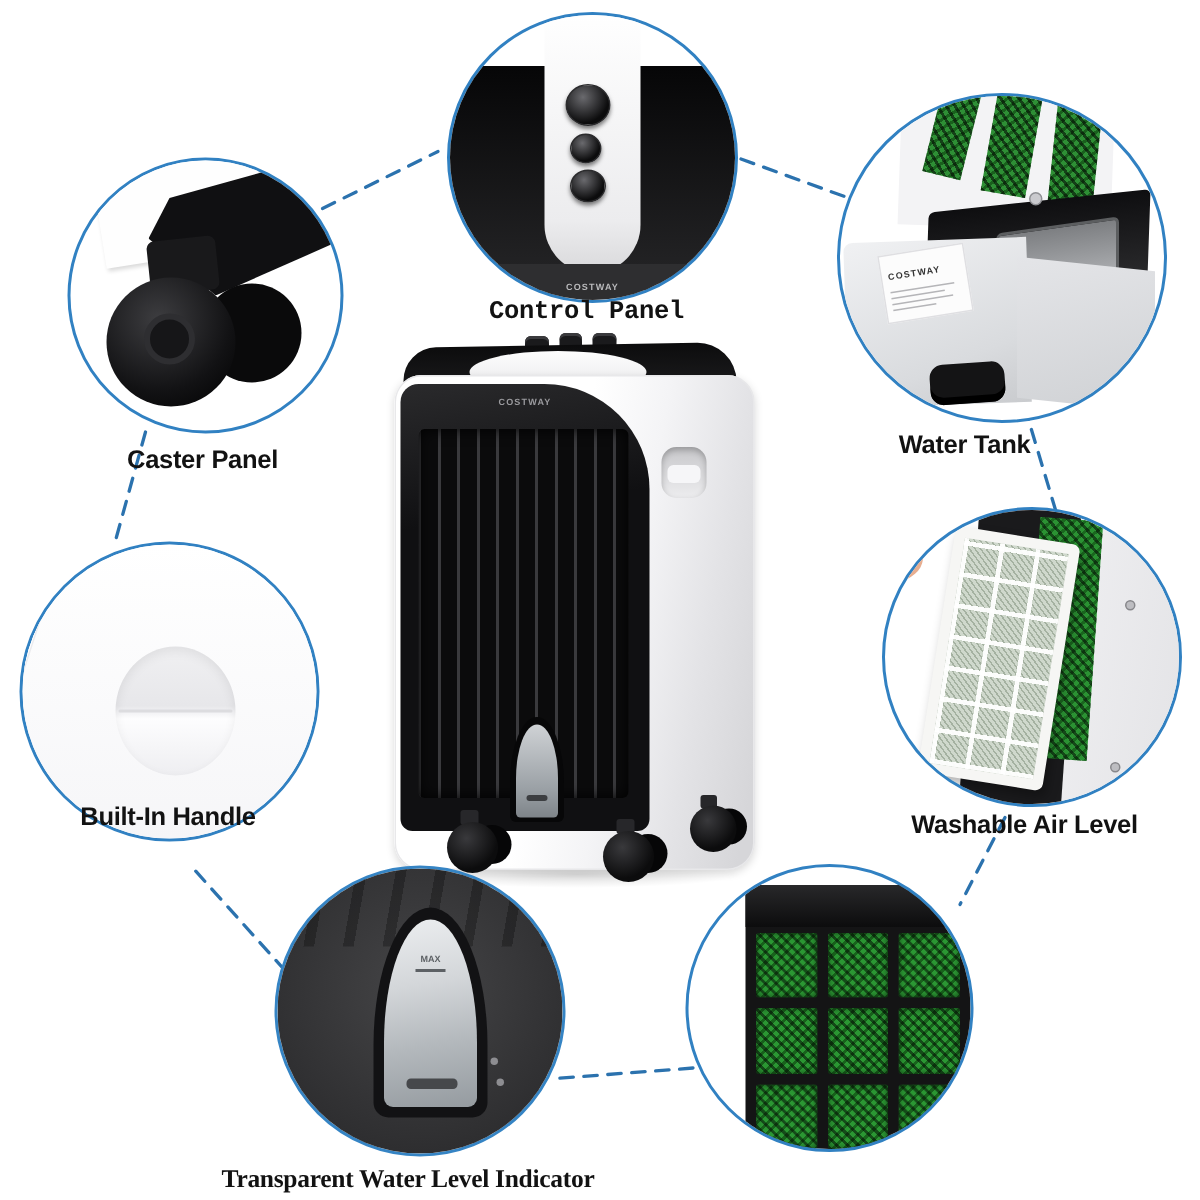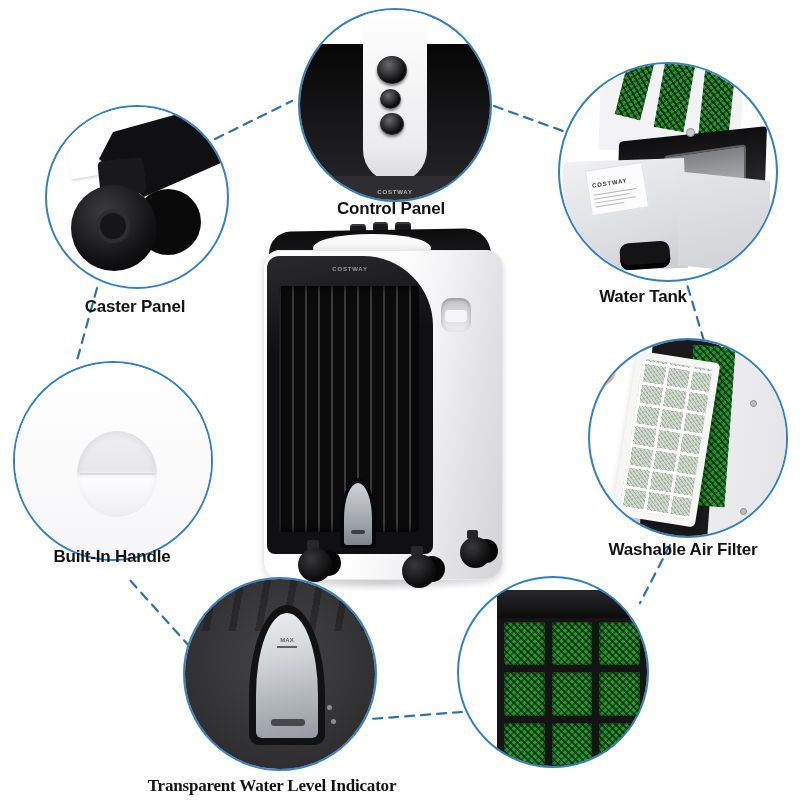--- a/index.html
+++ b/index.html
@@ -253,20 +253,20 @@
       <div class="hc-cell"></div>
       <div class="hc-cell"></div>
       <div class="hc-cell"></div>
       <div class="hc-cell"></div>
       <div class="hc-cell"></div>
       <div class="hc-cell"></div>
       <div class="hc-cell"></div>
     </div>
   </div>
 
-  <div class="label" style="left:391px;top:199px;">Control Panel</div>
+  <div class="label" style="left:391px;top:199px;font-family:Liberation Mono, monospace;">Control Panel</div>
   <div class="label" style="left:643px;top:287px;">Water Tank</div>
   <div class="label" style="left:135px;top:297px;">Caster Panel</div>
-  <div class="label" style="left:112px;top:547px;">Built-In Handle</div>
-  <div class="label" style="left:683px;top:540px;">Washable Air Filter</div>
+  <div class="label" style="left:112px;top:535px;">Built-In Handle</div>
+  <div class="label" style="left:683px;top:540px;">Washable Air Level</div>
   <div class="label" style="left:272px;top:776px;font-family:Liberation Serif, serif;">Transparent Water Level Indicator</div>
 
 </div>
 
 </body></html>

